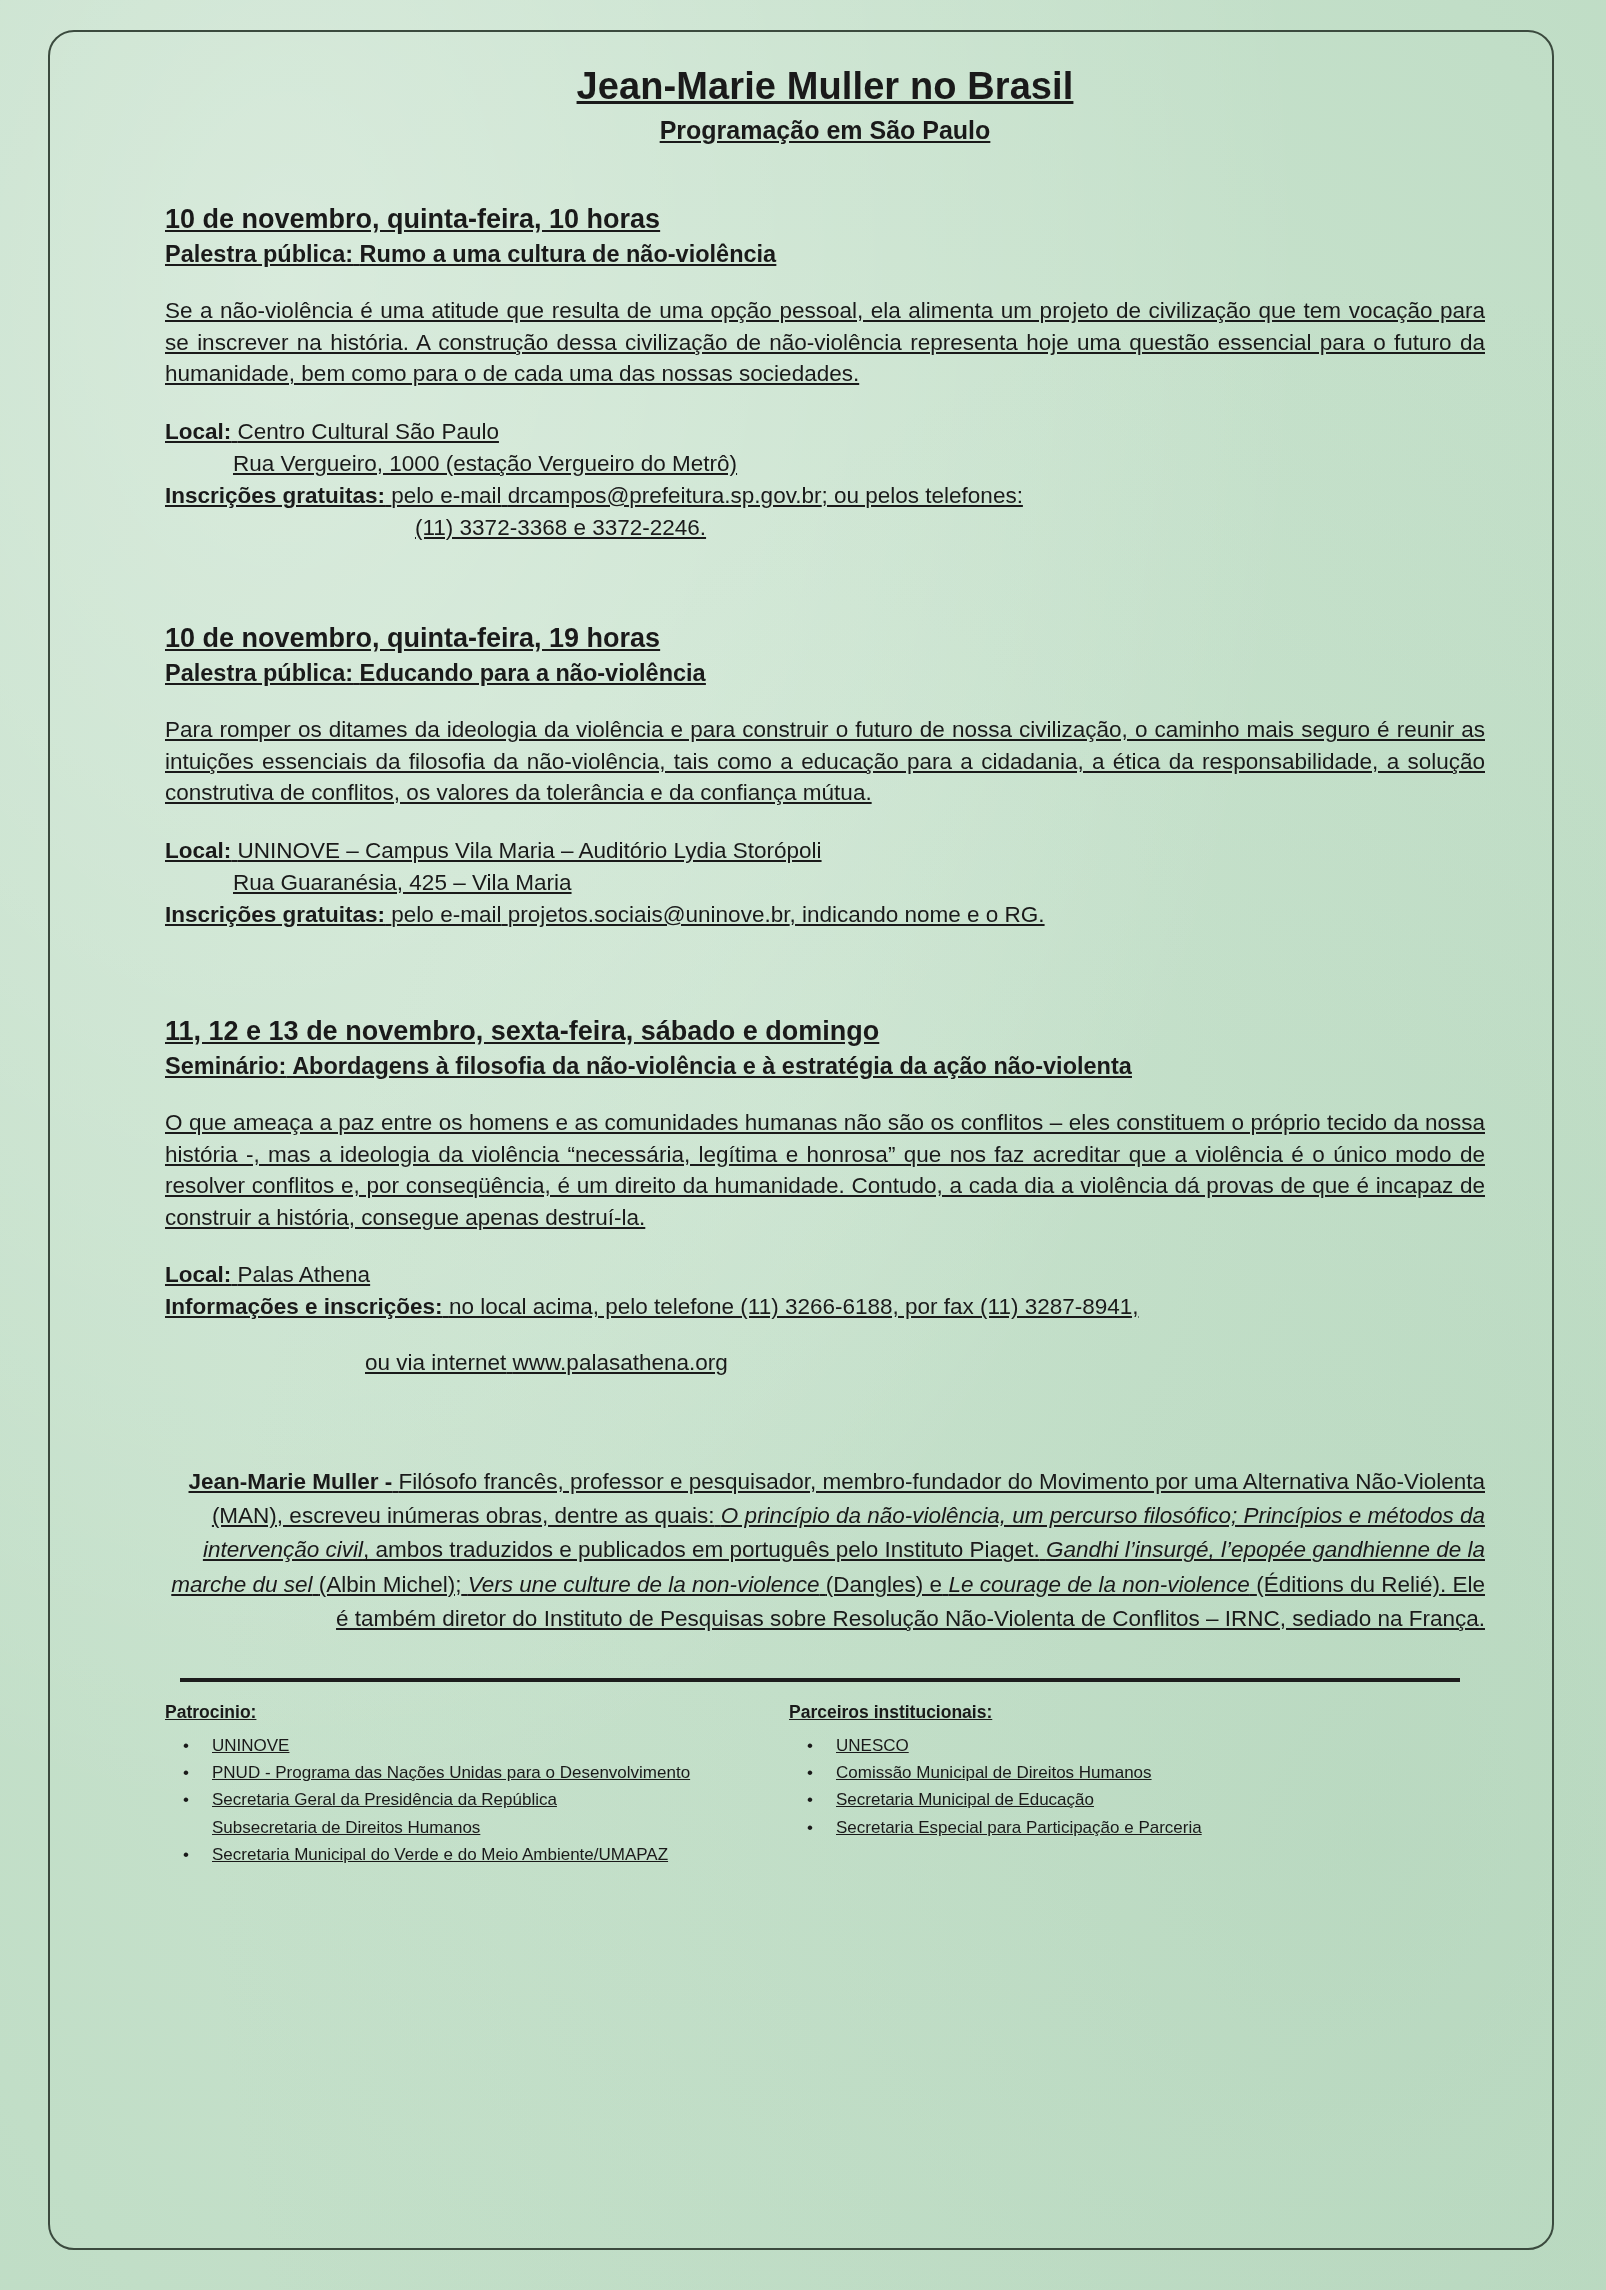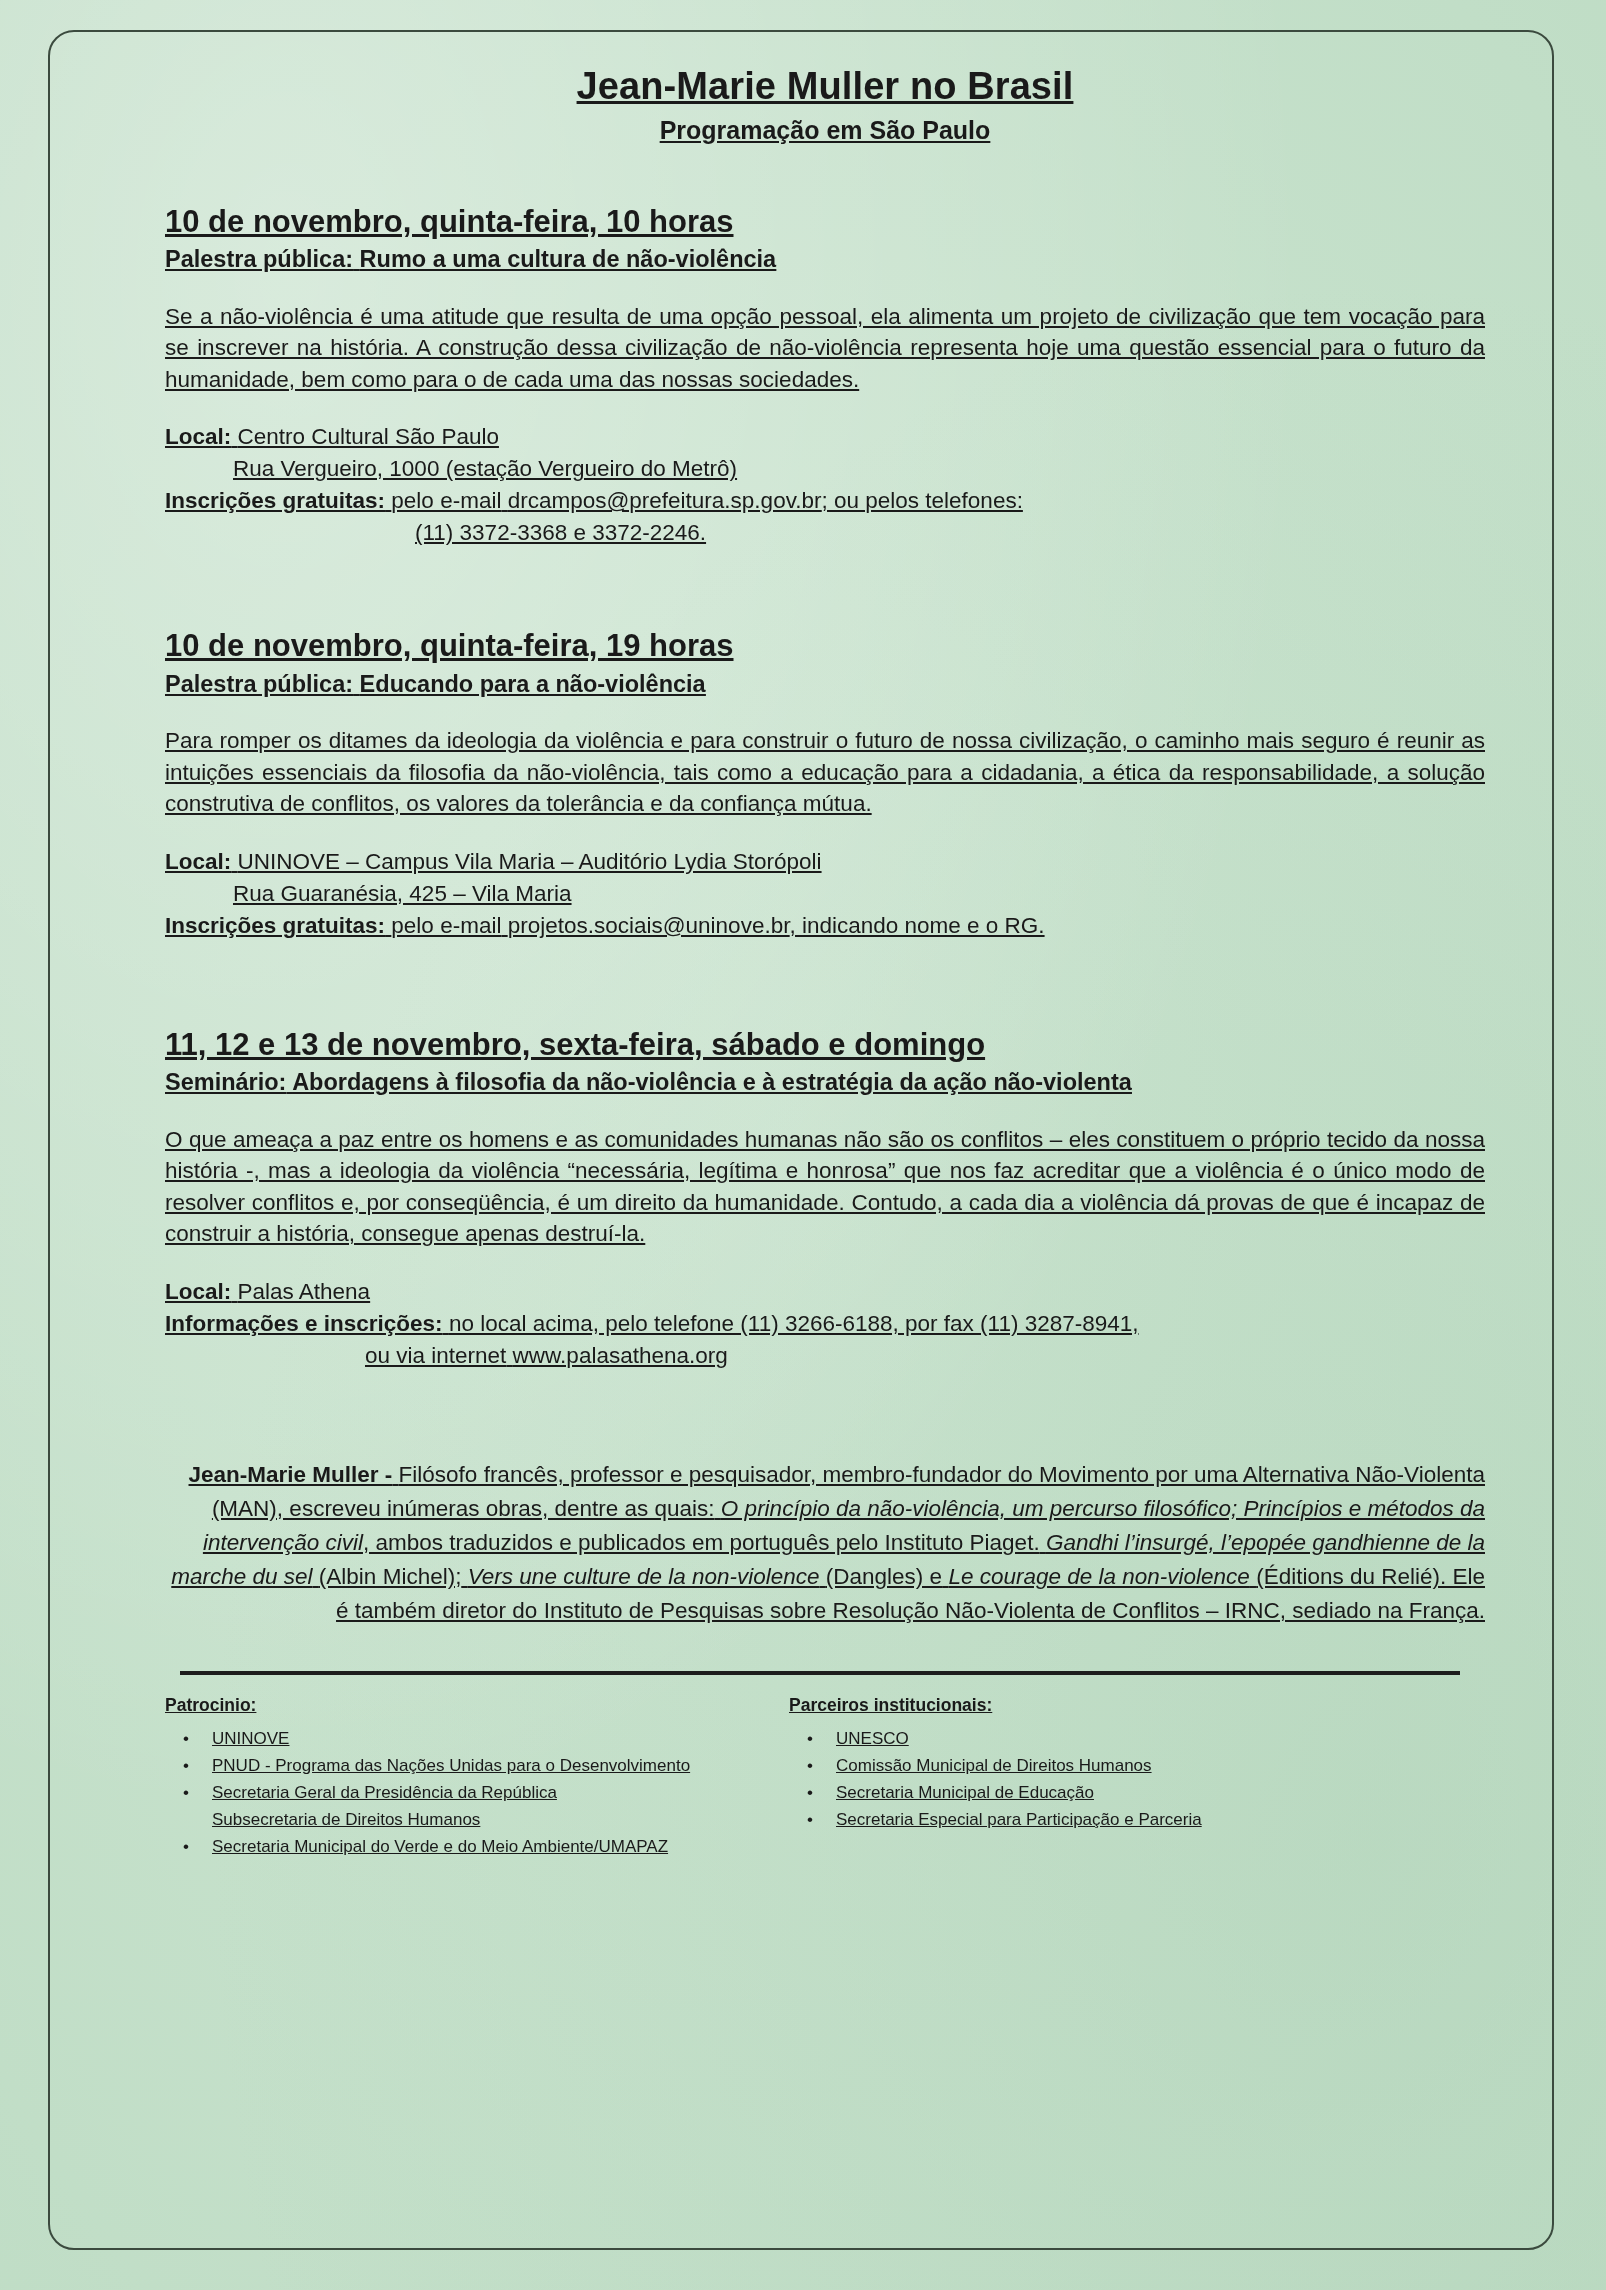--- a/index.html
+++ b/index.html
@@ -71,21 +71,21 @@
     margin-top: 7px;
   }
 
   
   .event-block { margin-top: 0; }
   #event-1 { margin-top: 56px; }
   #event-2 { margin-top: 76px; }
   #event-3 { margin-top: 82px; }
 
   .event-date {
-    font-size: 31px;
+    font-size: 27px;
     font-weight: bold;
     line-height: 1.38;
   }
   .event-titleline {
     font-size: 23.5px;
     font-weight: bold;
     line-height: 1.38;
   }
   .event-titleline .ttl { text-decoration: underline; }
 
@@ -98,21 +98,21 @@
 
   .detail-block {
     font-size: 22.5px;
     line-height: 1.42;
     margin-top: 26px;
   }
   .detail-line { white-space: nowrap; }
   .lbl { font-weight: bold; }
   .indent-1 { padding-left: 68px; }
   .indent-2 { padding-left: 250px; }
-  .indent-3 { padding-left: 200px; }
+  .indent-3 { padding-left: 200px; margin-top: 24px; }
   .ul { text-decoration: underline; }
 
   
   #bio-block {
     margin-top: 86px;
     font-size: 22.5px;
     line-height: 1.52;
     text-align: right;
   }
   #bio-block .nm { font-weight: bold; }

